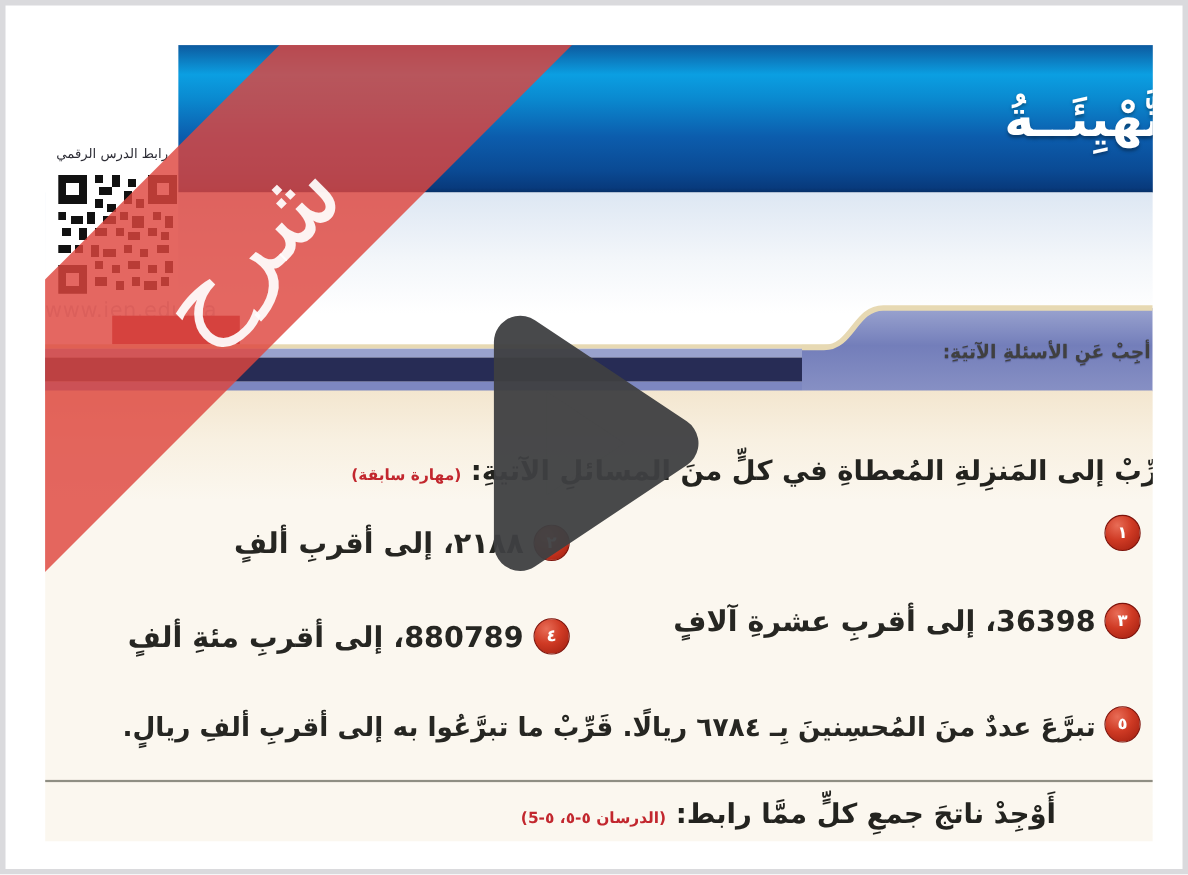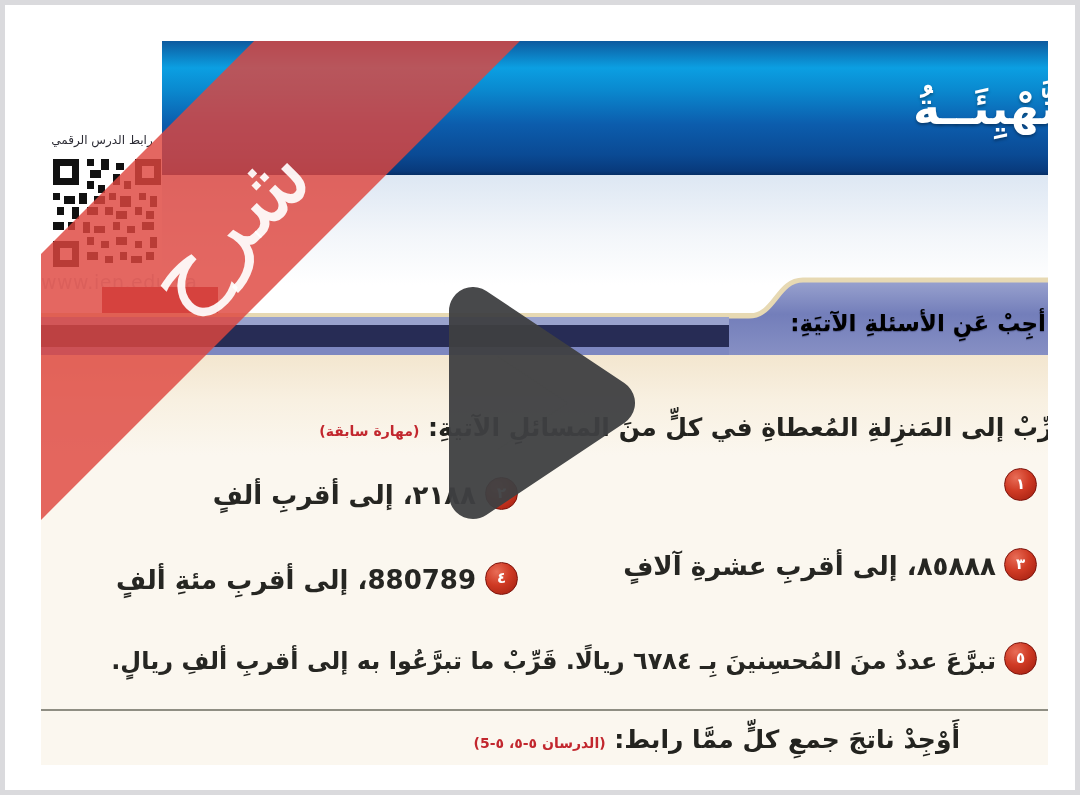--- a/index.html
+++ b/index.html
@@ -25,21 +25,21 @@
   .qr-url{position:absolute;left:0px;top:230px;width:132px;text-align:center;
        font-size:19px;color:#cdd2da;letter-spacing:.5px;}
   .redbox{position:absolute;left:61px;top:246px;width:116px;height:26px;background:#b2343c;}
 
   .st1{position:absolute;left:0;top:272px;width:745px;height:4px;background:#e7d9b3;}
   .st2{position:absolute;left:0;top:276px;width:745px;height:8px;background:#99a2cd;}
   .st3{position:absolute;left:0;top:284px;width:745px;height:22px;background:#272c55;}
   .st4{position:absolute;left:0;top:306px;width:745px;height:9px;background:#7d87c0;}
   .st5{position:absolute;left:0;top:315px;width:745px;height:3px;background:#b9bfda;}
   .tab{position:absolute;left:688px;top:235px;width:319px;height:80px;}
-  .banner-text{position:absolute;right:2px;top:269px;color:#000000;font-size:23px;
+  .banner-text{position:absolute;right:2px;top:269px;color:#404040;font-size:17px;
        font-weight:bold;direction:rtl;white-space:nowrap;text-shadow:0 1px 1px rgba(30,34,80,.4);}
 
   .cream{position:absolute;left:0;top:314px;width:100%;height:410px;
        background:linear-gradient(180deg,#f3e6cf 0px,#f8f0e1 45px,#fbf7ef 100px,#fbf7ef 100%);}
   .sep{position:absolute;left:0;top:668px;width:100%;height:2px;background:#8f8e83;}
 
   .instr{position:absolute;right:-22px;top:372px;direction:rtl;white-space:nowrap;
        font-size:25px;font-weight:bold;color:#23231f;}
   .tag-red{font-size:14px;font-weight:bold;color:#c2272e;}
 
@@ -150,21 +150,21 @@
 
     <div class="cream"></div>
     <div class="instr"><span>قَرِّبْ إلى المَنزِلةِ المُعطاةِ في كلٍّ منَ المسائلِ الآتيةِ: </span><span class="tag-red">(مهارة سابقة)</span></div>
 
     <div class="badge" style="left:963px;top:427px;">١</div>
 
     <div class="badge" style="left:444px;top:436px;">٢</div>
     <div class="qtext" style="right:572px;top:439px;">٢١٨٨، إلى أقربِ ألفٍ</div>
 
     <div class="badge" style="left:963px;top:507px;">٣</div>
-    <div class="qtext" style="right:52px;top:510px;">٨٥٨٨٨، إلى أقربِ عشرةِ آلافٍ</div>
+    <div class="qtext" style="right:52px;top:510px;">36398، إلى أقربِ عشرةِ آلافٍ</div>
 
     <div class="badge" style="left:444px;top:521px;">٤</div>
     <div class="qtext" style="right:572px;top:524px;">880789، إلى أقربِ مئةِ ألفٍ</div>
 
     <div class="badge" style="left:963px;top:601px;">٥</div>
     <div class="qtext small" style="right:52px;top:606px;">تبرَّعَ عددٌ منَ المُحسِنينَ بِـ ٦٧٨٤ ريالًا. قَرِّبْ ما تبرَّعُوا به إلى أقربِ ألفِ ريالٍ.</div>
 
     <div class="sep"></div>
     <div class="footer-line"><span>أَوْجِدْ ناتجَ جمعِ كلٍّ ممَّا رابط: </span><span class="tag-red">(الدرسان ٥-٥، ٥-5)</span></div>
 

